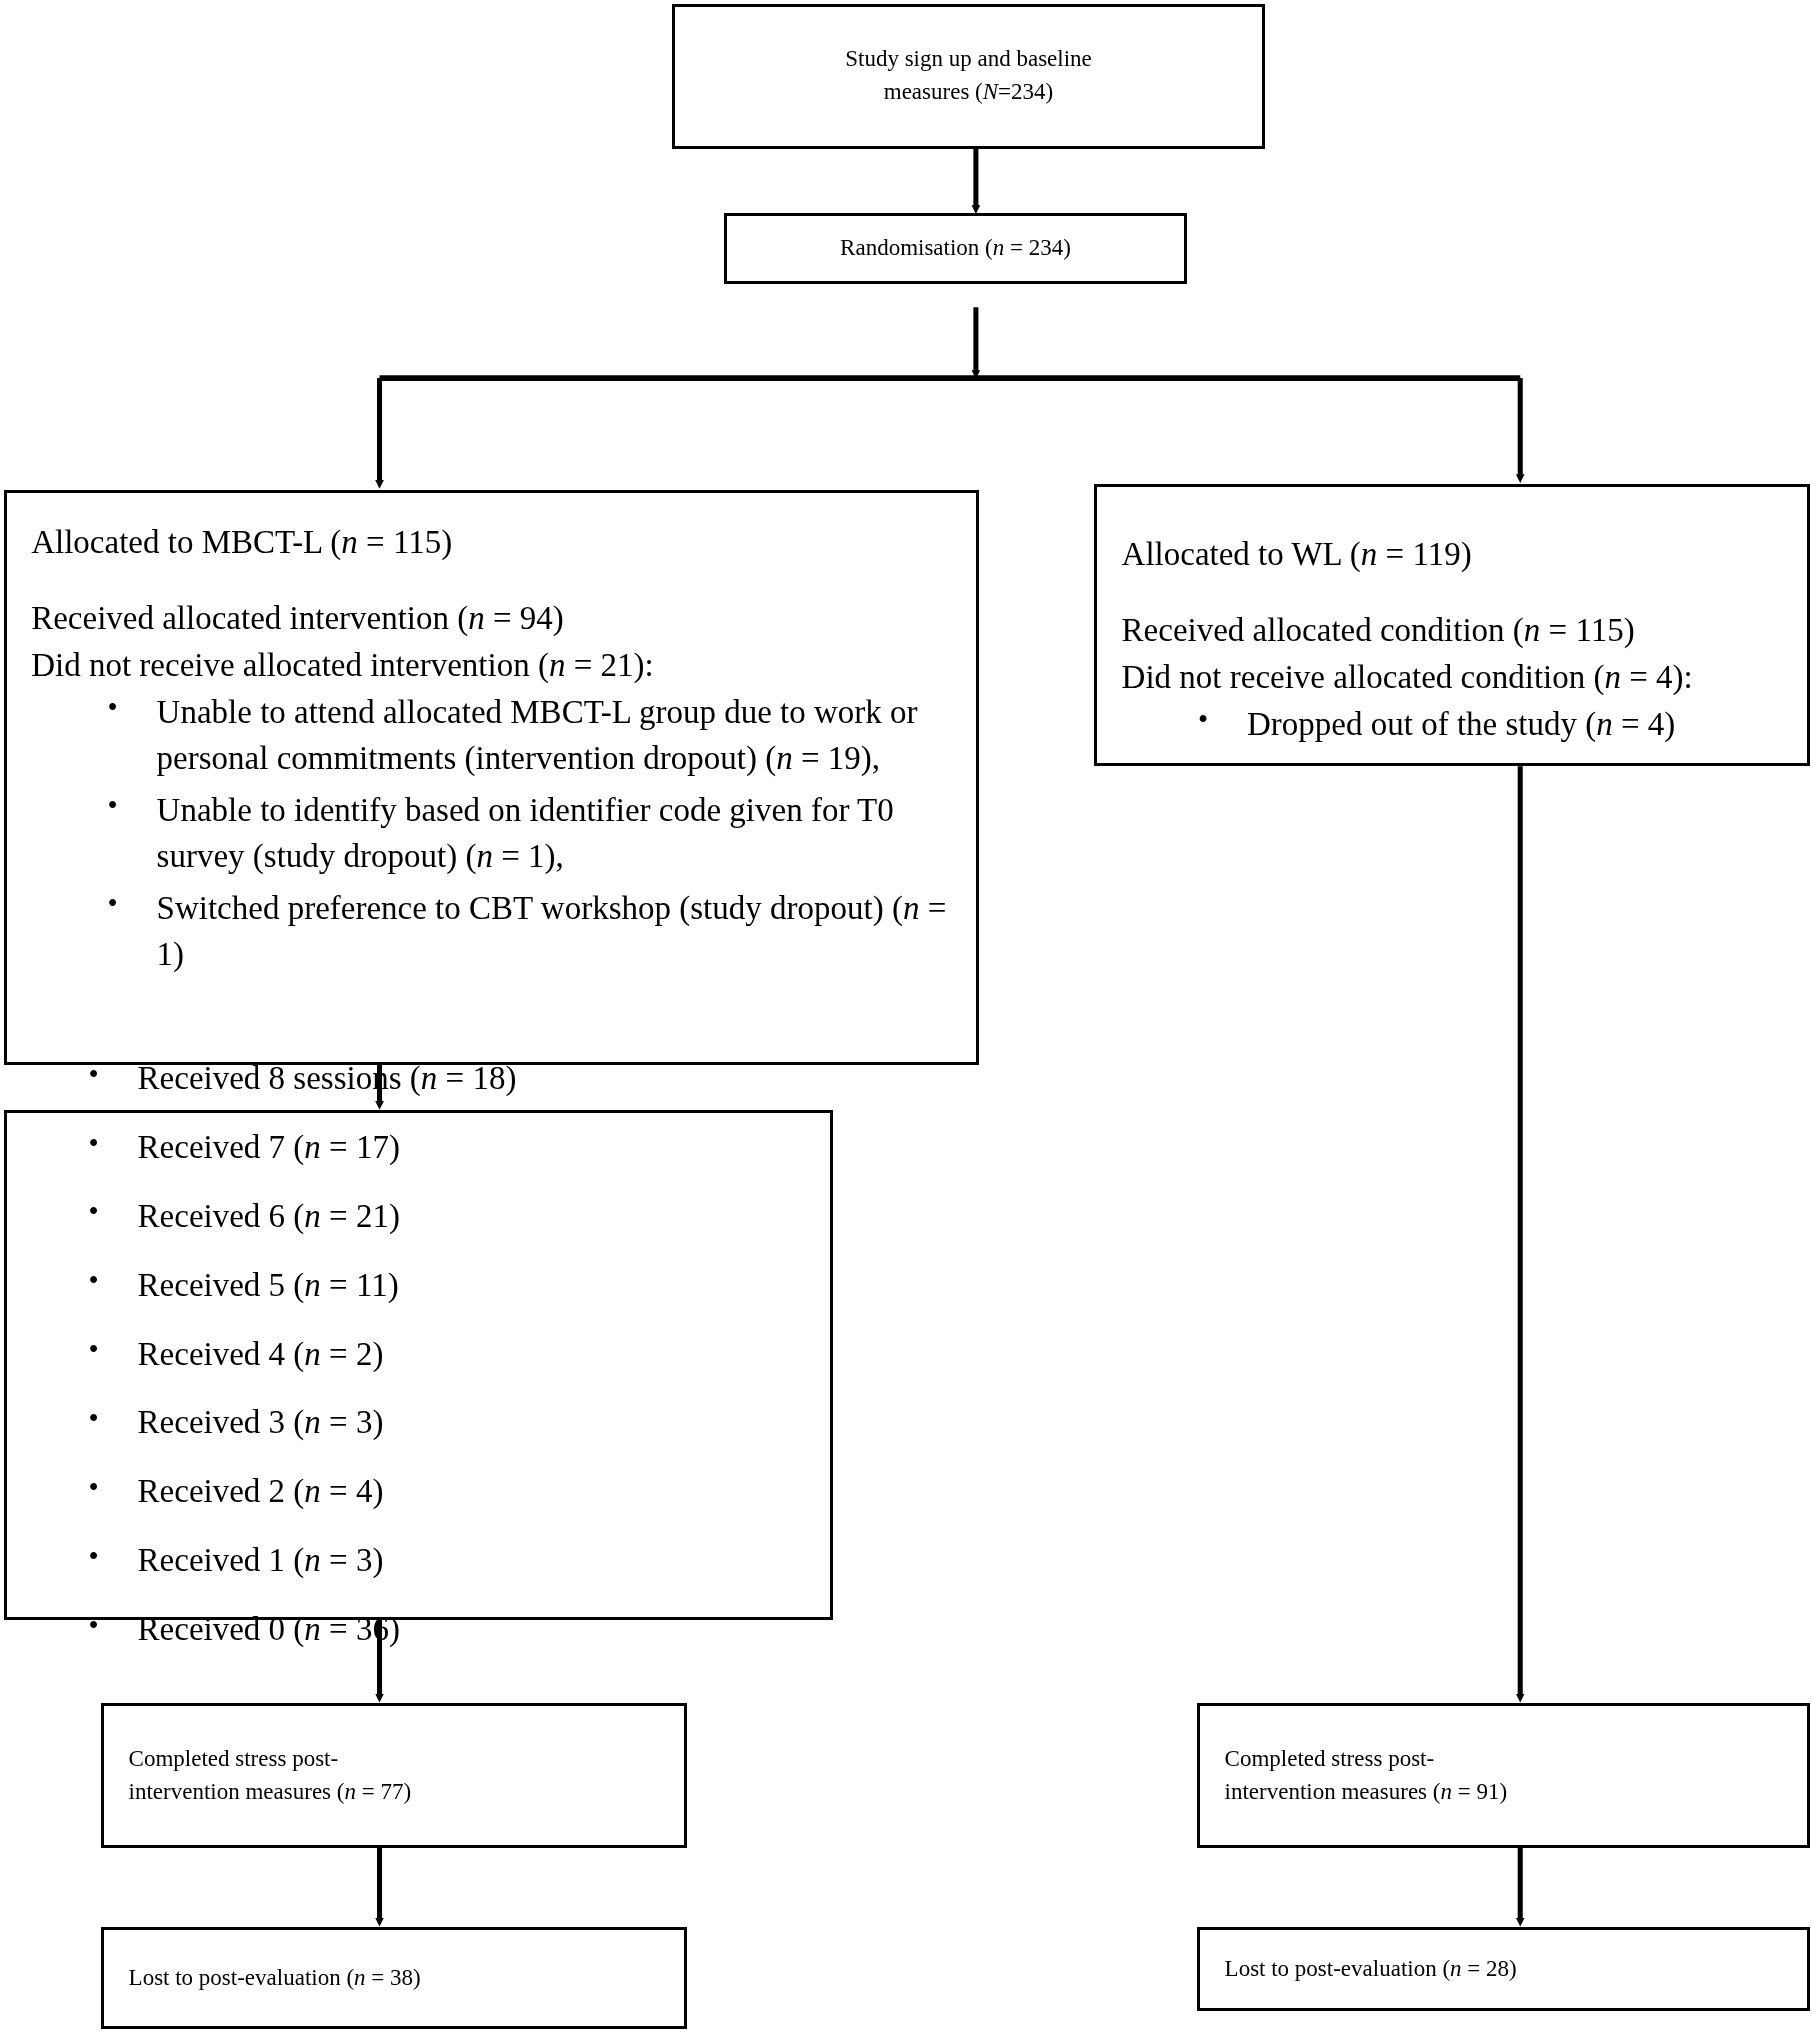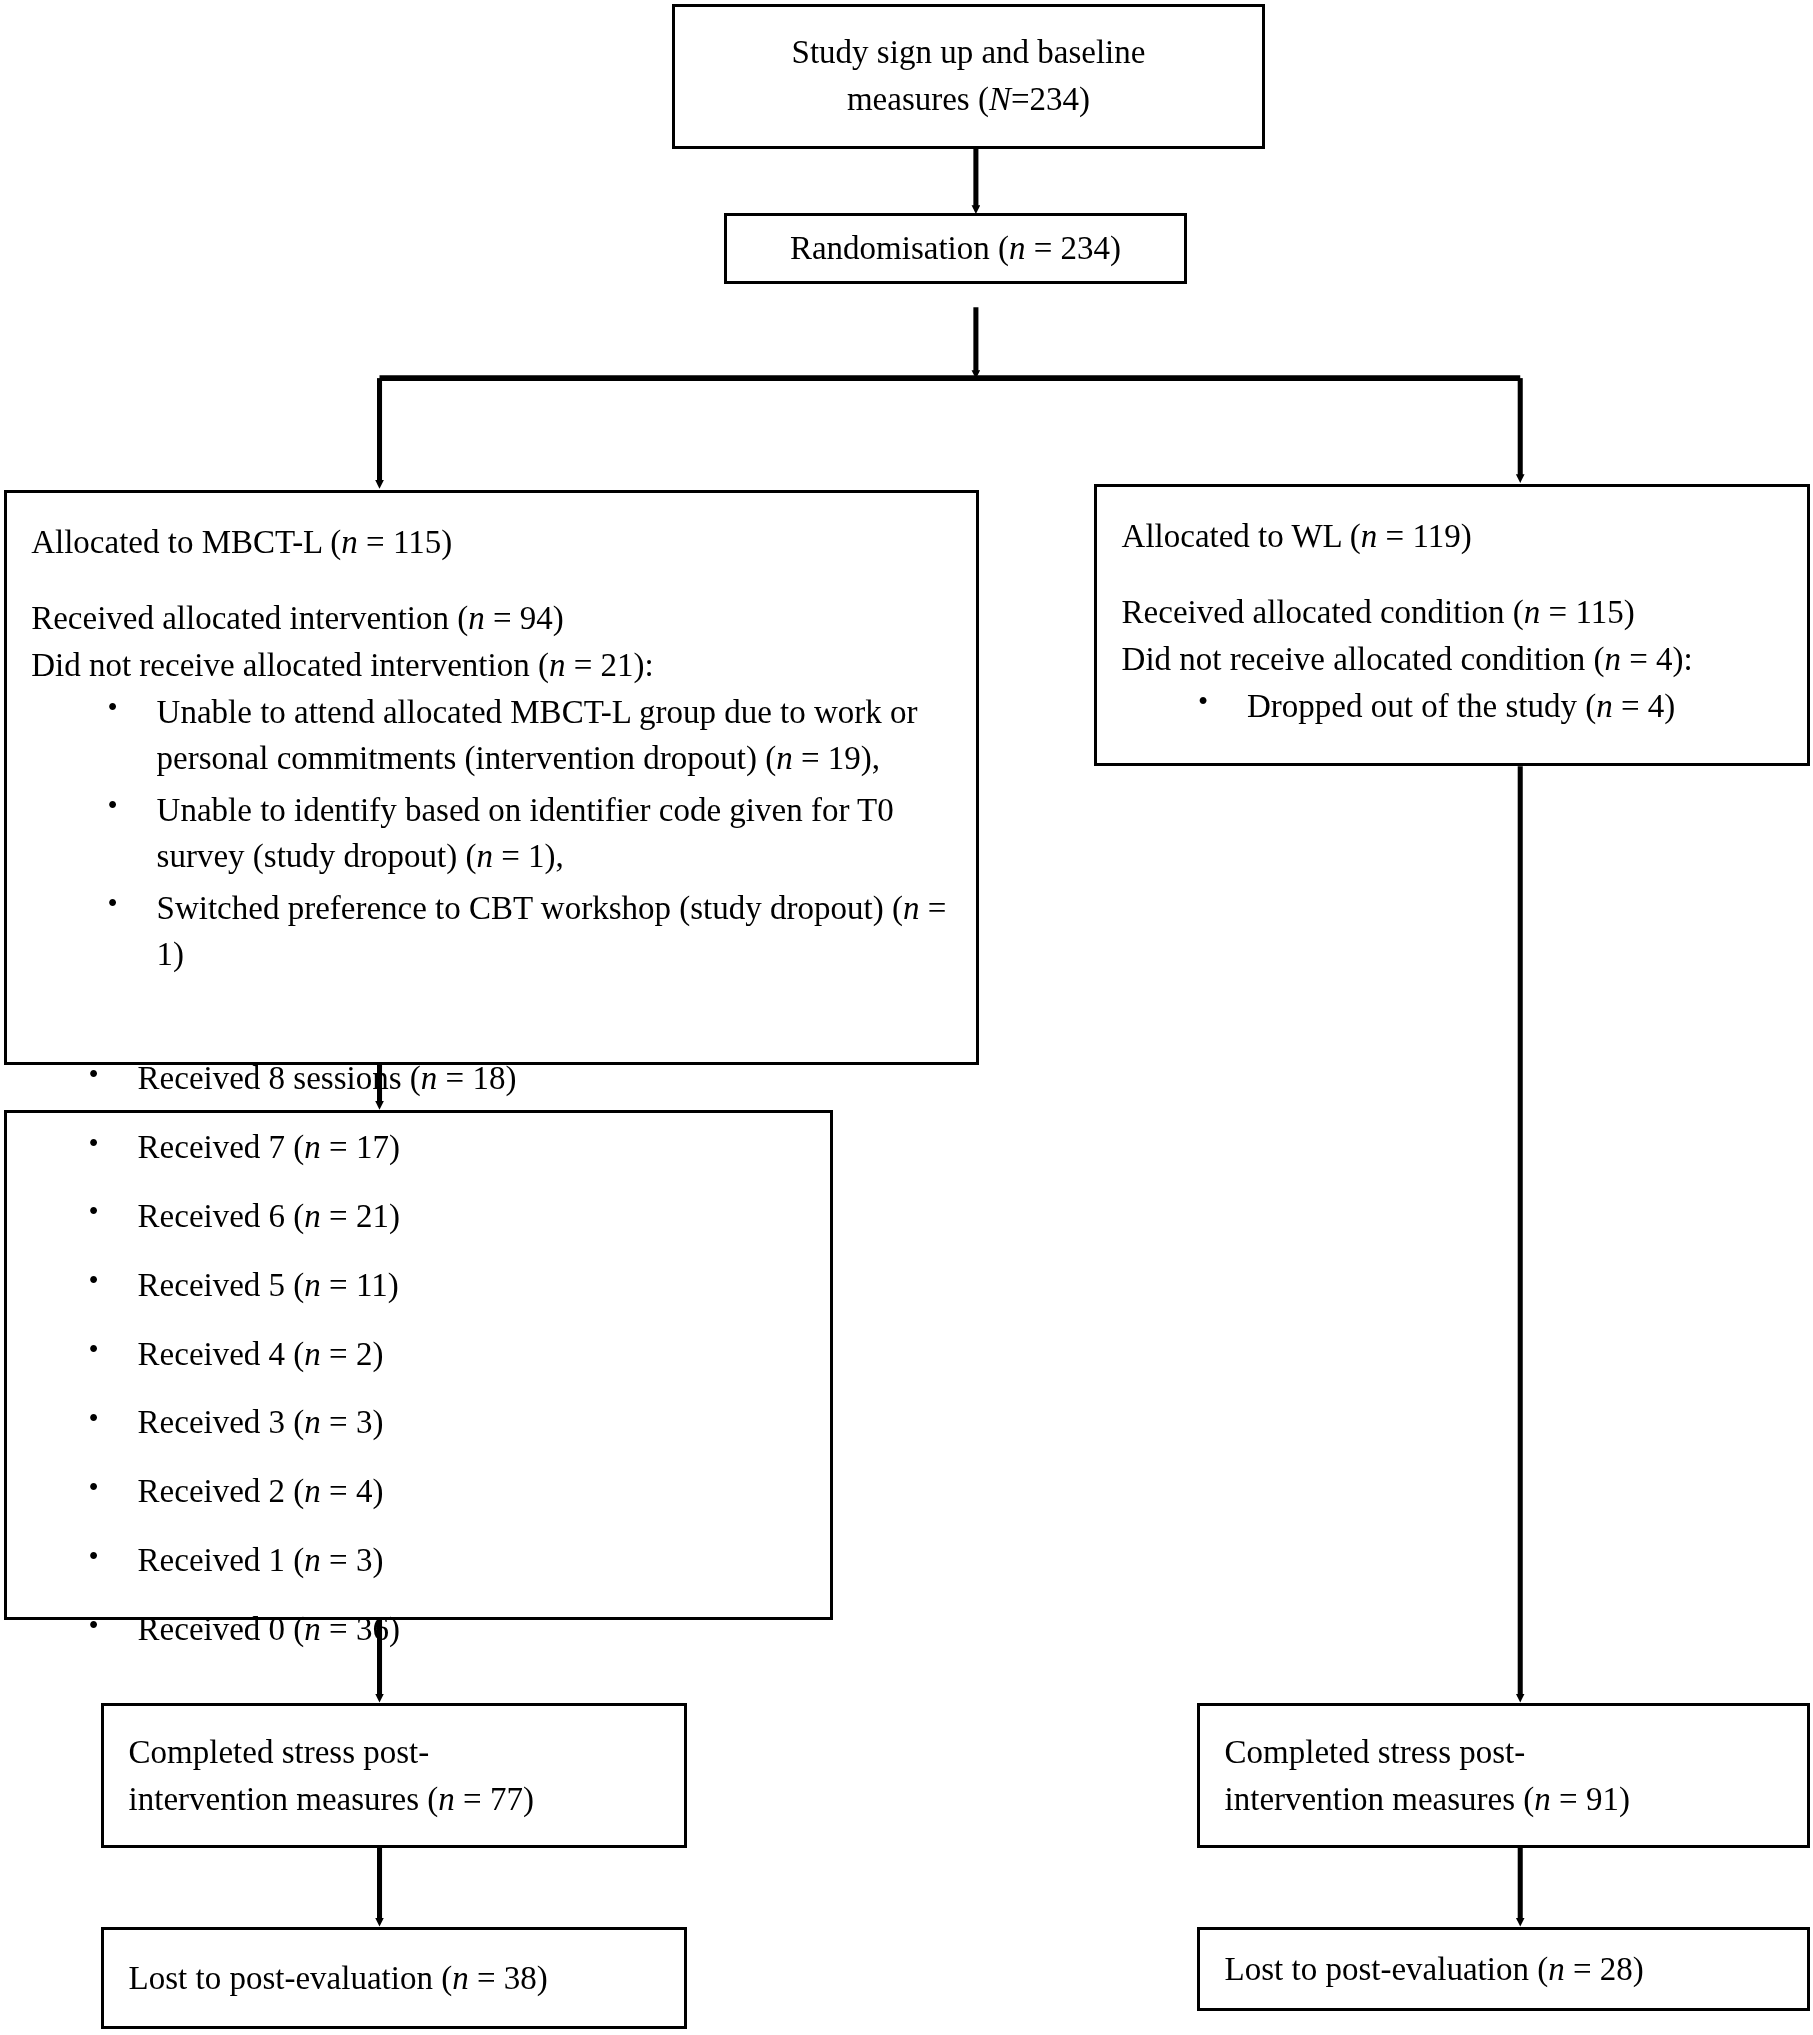--- a/index.html
+++ b/index.html
@@ -25,21 +25,21 @@
     background: #ffffff;
     display: flex;
     flex-direction: column;
     justify-content: center;
   }
   .box.center-text {
     align-items: center;
     text-align: center;
   }
   .box-line {
-    font-size: 33px;
+    font-size: 23px;
     line-height: 1.42;
     white-space: nowrap;
   }
   .box-para {
     font-size: 33px;
     line-height: 1.42;
   }
   .pad-l {
     padding-left: 24.6px;
     padding-right: 17.4px;
@@ -120,21 +120,21 @@
     <div class="spacer-sm"></div>
     <div class="box-para pad-l"><span>Received allocated intervention (</span><span class="italic">n</span><span> = 94)</span></div>
     <div class="box-para pad-l"><span>Did not receive allocated intervention (</span><span class="italic">n</span><span> = 21):</span></div>
     <ul class="bullets">
       <li><span>Unable to attend allocated MBCT-L group due to work or personal commitments (intervention dropout) (</span><span class="italic">n</span><span> = 19),</span></li>
       <li><span>Unable to identify based on identifier code given for T0 survey (study dropout) (</span><span class="italic">n</span><span> = 1),</span></li>
       <li><span>Switched preference to CBT workshop (study dropout) (</span><span class="italic">n</span><span> = 1)</span></li>
     </ul>
   </div>
 
-  <div class="box wrap-box" style="left:1094px; top:484px; width:716px; height:282px; justify-content:flex-start; padding-top:26px;">
+  <div class="box wrap-box" style="left:1094px; top:484px; width:716px; height:282px; justify-content:flex-start; padding-top:44px;">
     <div class="box-para pad-l"><span>Allocated to WL (</span><span class="italic">n</span><span> = 119)</span></div>
     <div class="spacer-sm"></div>
     <div class="box-para pad-l"><span>Received allocated condition (</span><span class="italic">n</span><span> = 115)</span></div>
     <div class="box-para pad-l"><span>Did not receive allocated condition (</span><span class="italic">n</span><span> = 4):</span></div>
     <ul class="bullets">
       <li><span>Dropped out of the study (</span><span class="italic">n</span><span> = 4)</span></li>
     </ul>
   </div>
 
   <div class="box" style="left:3.6px; top:1110px; width:829px; height:510px; justify-content:center;">

